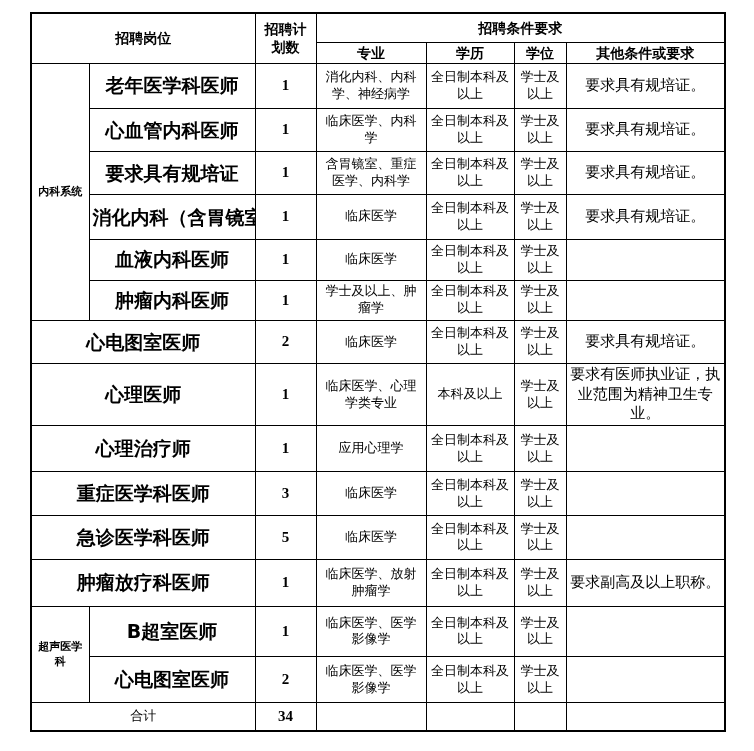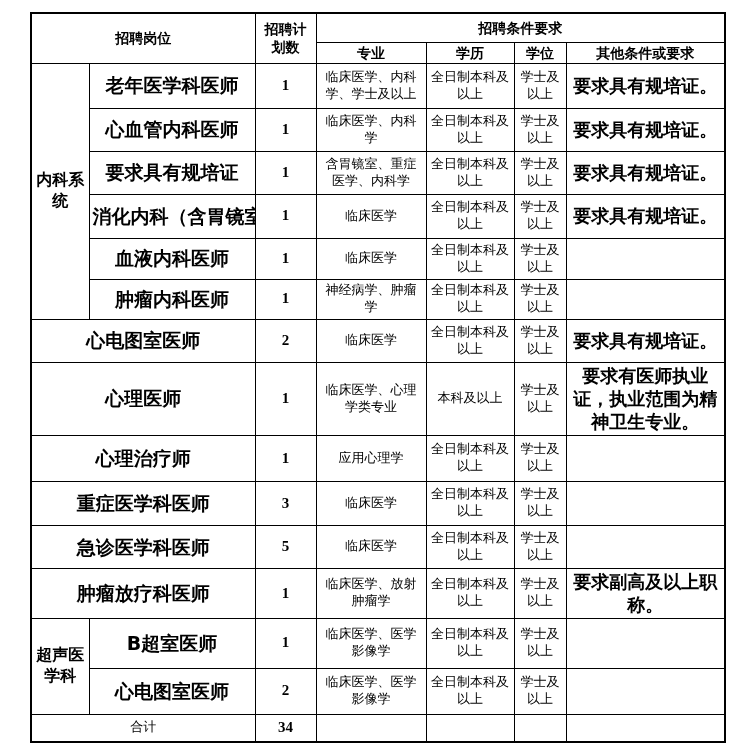--- a/index.html
+++ b/index.html
@@ -26,42 +26,42 @@
     text-align: center;
     vertical-align: middle;
     overflow: hidden;
     line-height: 1.3;
   }
   th.hdr {
     font-size: 14px;
     font-weight: bold;
   }
   td.group-cell {
-    font-size: 16px;
+    font-size: 11px;
     font-weight: bold;
     line-height: 1.5;
     padding: 1px 6px;
   }
   td.pos-cell {
     font-size: 19px;
     font-weight: bold;
     white-space: nowrap;
   }
   td.plan-cell {
     font-family: "Liberation Serif", serif;
     font-size: 15px;
     font-weight: bold;
   }
   td.major-cell, td.edu-cell, td.deg-cell {
     font-size: 13px;
     font-weight: normal;
   }
   td.other-cell {
-    font-size: 18px;
-    font-weight: bold;
+    font-size: 15px;
+    font-weight: normal;
     text-align: left;
     padding-left: 2px;
     padding-right: 2px;
   }
 </style>
 </head>
 <body>
 
 <div class="table-wrap">
   <table class="recruit">
@@ -85,21 +85,21 @@
         <th class="hdr">学历</th>
         <th class="hdr">学位</th>
         <th class="hdr">其他条件或要求</th>
       </tr>
     </thead>
     <tbody>
       <tr style="height:45px">
         <td class="group-cell" rowspan="6">内科系统</td>
         <td class="pos-cell">老年医学科医师</td>
         <td class="plan-cell">1</td>
-        <td class="major-cell">临床医学、内科学、学士及以上</td>
+        <td class="major-cell">消化内科、内科学、神经病学</td>
         <td class="edu-cell">全日制本科及以上</td>
         <td class="deg-cell">学士及以上</td>
         <td class="other-cell">要求具有规培证。</td>
       </tr>
       <tr style="height:43px">
         <td class="pos-cell">心血管内科医师</td>
         <td class="plan-cell">1</td>
         <td class="major-cell">临床医学、内科学</td>
         <td class="edu-cell">全日制本科及以上</td>
         <td class="deg-cell">学士及以上</td>
@@ -125,21 +125,21 @@
         <td class="pos-cell">血液内科医师</td>
         <td class="plan-cell">1</td>
         <td class="major-cell">临床医学</td>
         <td class="edu-cell">全日制本科及以上</td>
         <td class="deg-cell">学士及以上</td>
         <td class="other-cell"></td>
       </tr>
       <tr style="height:40px">
         <td class="pos-cell">肿瘤内科医师</td>
         <td class="plan-cell">1</td>
-        <td class="major-cell">神经病学、肿瘤学</td>
+        <td class="major-cell">学士及以上、肿瘤学</td>
         <td class="edu-cell">全日制本科及以上</td>
         <td class="deg-cell">学士及以上</td>
         <td class="other-cell"></td>
       </tr>
       <tr style="height:43px">
         <td class="pos-cell" colspan="2">心电图室医师</td>
         <td class="plan-cell">2</td>
         <td class="major-cell">临床医学</td>
         <td class="edu-cell">全日制本科及以上</td>
         <td class="deg-cell">学士及以上</td>

